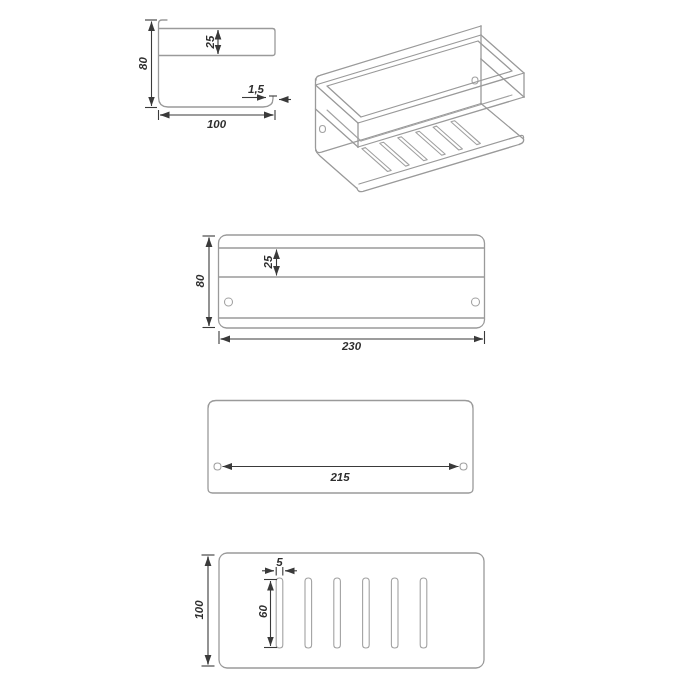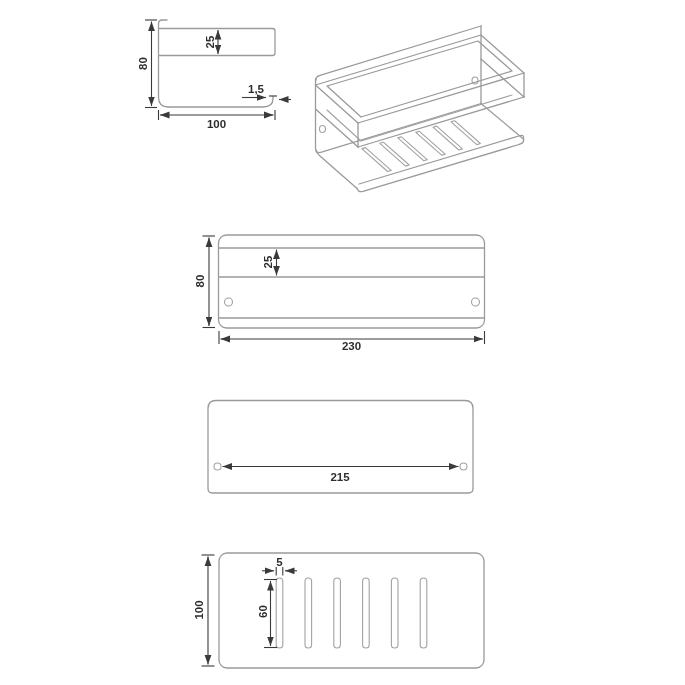--- a/index.html
+++ b/index.html
@@ -1,16 +1,16 @@
 <!DOCTYPE html>
 <html><head>
 <meta charset="utf-8">
 <style>
   html,body{margin:0;padding:0;background:#ffffff;}
-  .canvas{position:relative;width:685px;height:685px;background:#ffffff;overflow:hidden;}
+  .canvas{position:relative;width:685px;height:685px;background:#ffffff;overflow:hidden;font-style:italic;}
   svg{display:block;}
   .obj{stroke:#9a9a9a;stroke-width:1.3;fill:none;stroke-linecap:round;stroke-linejoin:round;}
   .obj-thin{stroke:#a2a2a2;stroke-width:1.1;fill:none;stroke-linecap:round;stroke-linejoin:round;}
   .dim{stroke:#3a3a3a;stroke-width:1.1;fill:none;stroke-linecap:butt;}
   .dimtext{font-family:"Liberation Sans","DejaVu Sans",sans-serif;font-size:11.5px;font-weight:bold;fill:#2e2e2e;}
 </style>
 </head>
 <body>
 
 <div class="canvas">

